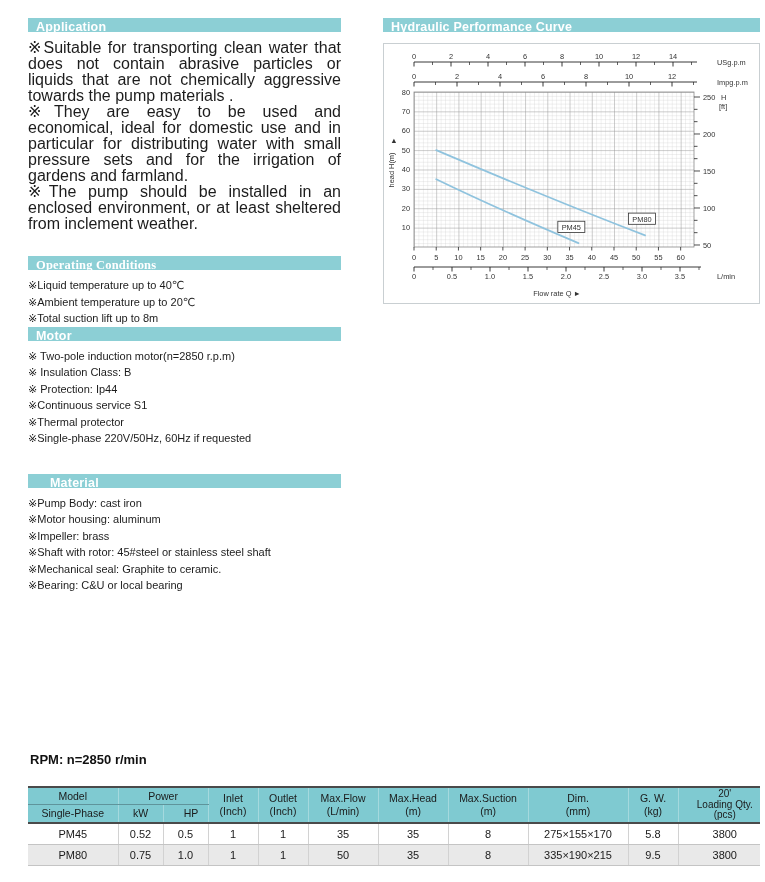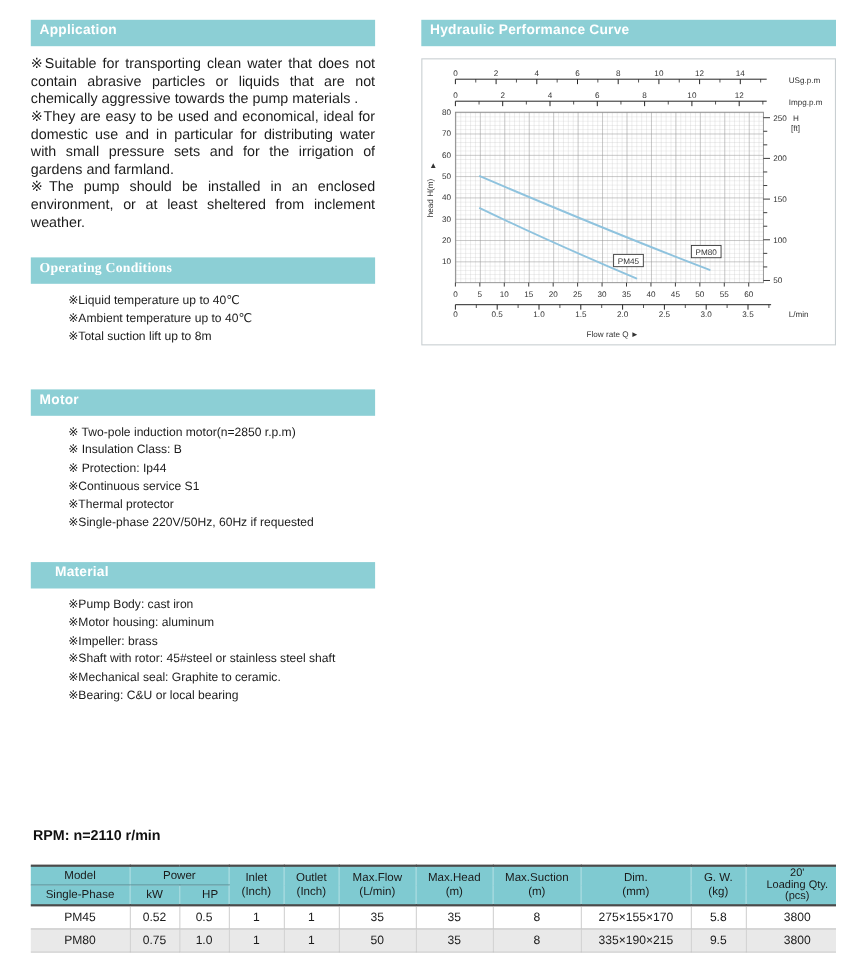--- a/index.html
+++ b/index.html
@@ -4,30 +4,30 @@
 <style>
   html,body{margin:0;padding:0;}
   body{
     width:765px;height:882px;position:relative;background:#fff;overflow:hidden;
     font-family:"Liberation Sans","DejaVu Sans",sans-serif;color:#222;
     -webkit-font-smoothing:antialiased;
   }
   .col-left{position:absolute;left:28px;top:18px;width:313px;}
   .col-right{position:absolute;left:383px;top:18px;width:377px;}
   .section-bar{
-    height:24px;line-height:18px;background:var(--teal,#8CCFD5);
+    height:14px;line-height:18px;background:var(--teal,#8CCFD5);
     color:#fff;font-weight:bold;font-size:12.5px;padding-left:8px;
     letter-spacing:.2px;box-sizing:border-box;
   }
-  .app-text{margin-top:8px;font-size:13px;line-height:16px;color:#1c1c1c;}
+  .app-text{margin-top:8px;font-size:16px;line-height:16px;color:#1c1c1c;}
   .app-text p{margin:0;text-align:justify;}
   .bullets{margin-top:7px;font-size:11px;color:#1c1c1c;}
-  .bullets div{line-height:16.5px;margin-left:34px;}
+  .bullets div{line-height:16.5px;}
   .mt-oc{margin-top:24px;font-family:Liberation Serif, serif;}
-  .mt-motor{margin-top:39px;}
+  .mt-motor{}
   .mt-material{margin-top:27px;padding-left:22px;}
   .chart-panel{
     margin-top:11px;width:377px;height:261px;background:#fff;
     border:1px solid #c9cfd2;box-sizing:border-box;
   }
   .rpm-title{
     position:absolute;left:30px;top:752px;font-size:13px;font-weight:bold;color:#111;
   }
   table.spec{
     position:absolute;left:28px;top:786px;width:732px;border-collapse:collapse;
@@ -62,21 +62,21 @@
     <p>※Suitable for transporting clean water that does not contain abrasive particles or liquids that are not chemically aggressive towards the pump materials .</p>
     <p>※They are easy to be used and economical, ideal for domestic use and in particular for distributing water with small pressure sets and for the irrigation of gardens and farmland.</p>
     <p>※The pump should be installed in an enclosed environment, or at least sheltered from inclement weather.</p>
   </div>
 
   <div class="section-bar mt-oc">
     <span>Operating Conditions</span>
   </div>
   <div class="bullets">
     <div>※Liquid temperature up to 40℃</div>
-    <div>※Ambient temperature up to 40℃</div>
+    <div>※Ambient temperature up to 20℃</div>
     <div>※Total suction lift up to 8m</div>
   </div>
 
   <div class="section-bar mt-motor">
     <span>Motor</span>
   </div>
   <div class="bullets">
     <div>※ Two-pole induction motor(n=2850 r.p.m)</div>
     <div>※ Insulation Class:  B</div>
     <div>※ Protection:  Ip44</div>
@@ -250,21 +250,21 @@
         <path d="M52.22222222222222,135.1875 Q114.44444444444443,165.21875 194.44444444444446,199.125" fill="none" stroke="#8FC3DE" stroke-width="1.7" stroke-linecap="round"></path>
         <path d="M52.22222222222222,106.125 Q170.00000000000003,156.5 261.1111111111111,191.375" fill="none" stroke="#8FC3DE" stroke-width="1.7" stroke-linecap="round"></path>
         <rect x="173.83333333333334" y="177.24374999999998" width="27" height="11.2" fill="#fff" stroke="#333" stroke-width="0.8"></rect>
         <text x="187.33333333333334" y="185.84375" text-anchor="middle" fill="#333" font-size="7.4">PM45</text>
         <rect x="244.5" y="169.10625" width="27" height="11.2" fill="#fff" stroke="#333" stroke-width="0.8"></rect>
         <text x="258" y="177.70625" text-anchor="middle" fill="#333" font-size="7.4">PM80</text>
       </svg>
   </div>
 </div>
 
-<div class="rpm-title">RPM: n=2110 r/min</div>
+<div class="rpm-title">RPM: n=2850 r/min</div>
 
 <table class="spec">
   <colgroup>
     <col style="width:90px">
       <col style="width:45px">
       <col style="width:45px">
     <col style="width:50px">
       <col style="width:50px">
       <col style="width:70px">
     <col style="width:70px">

